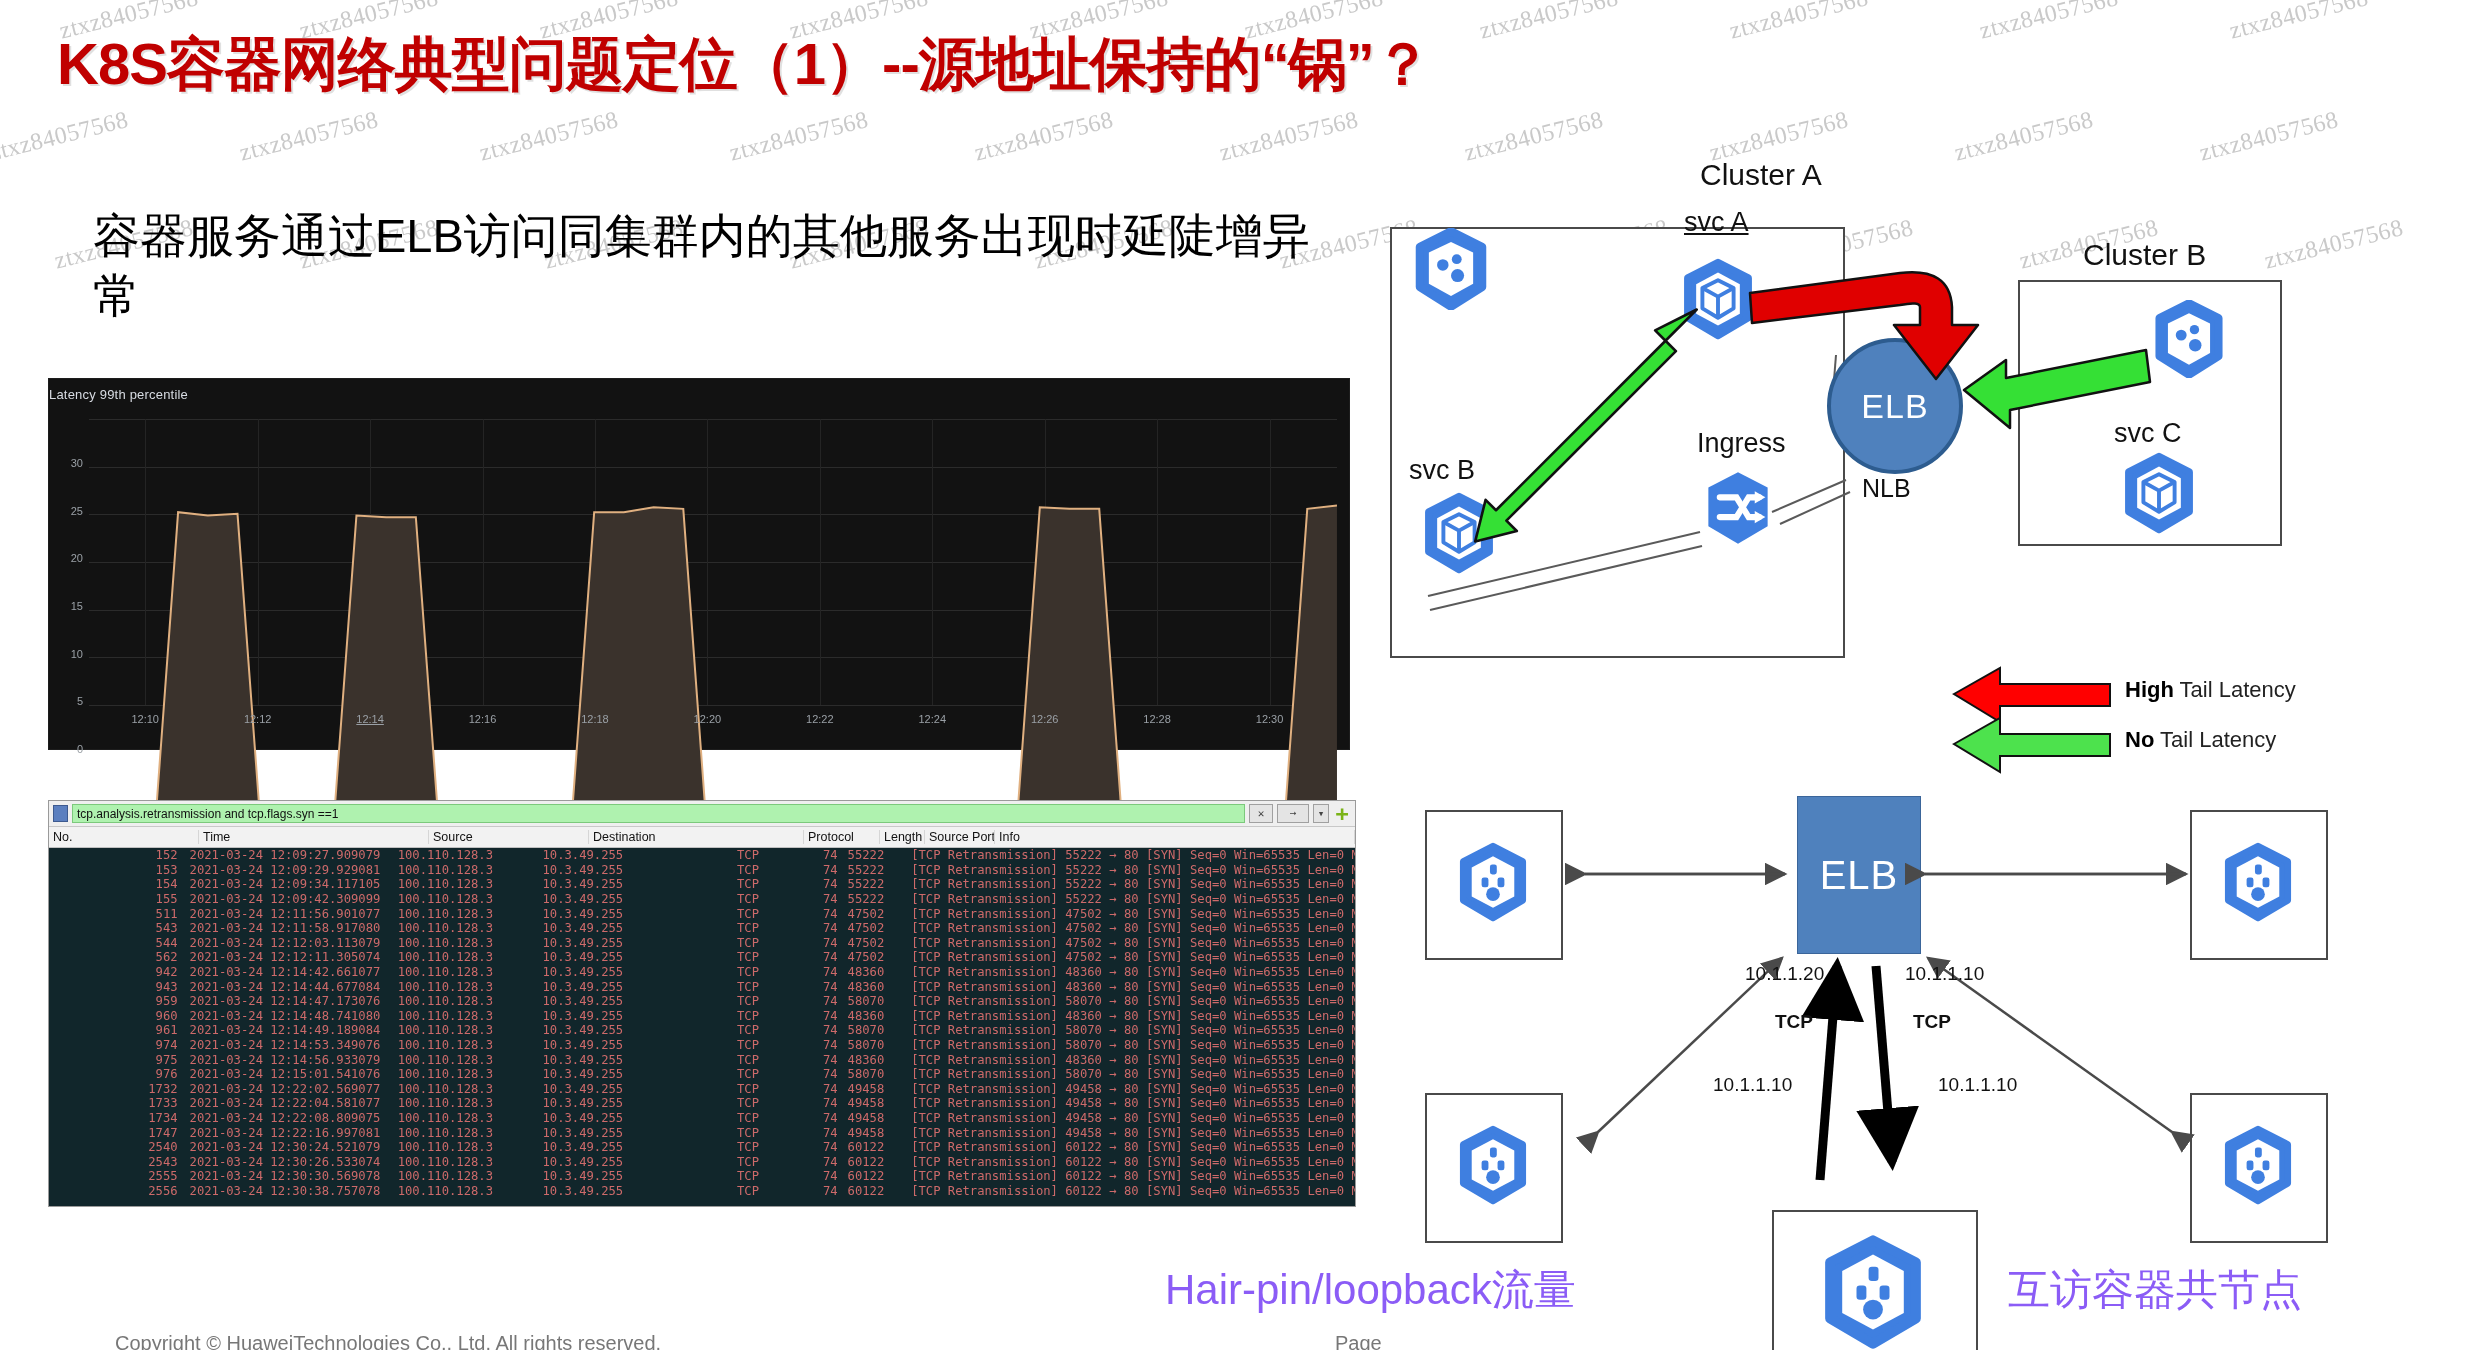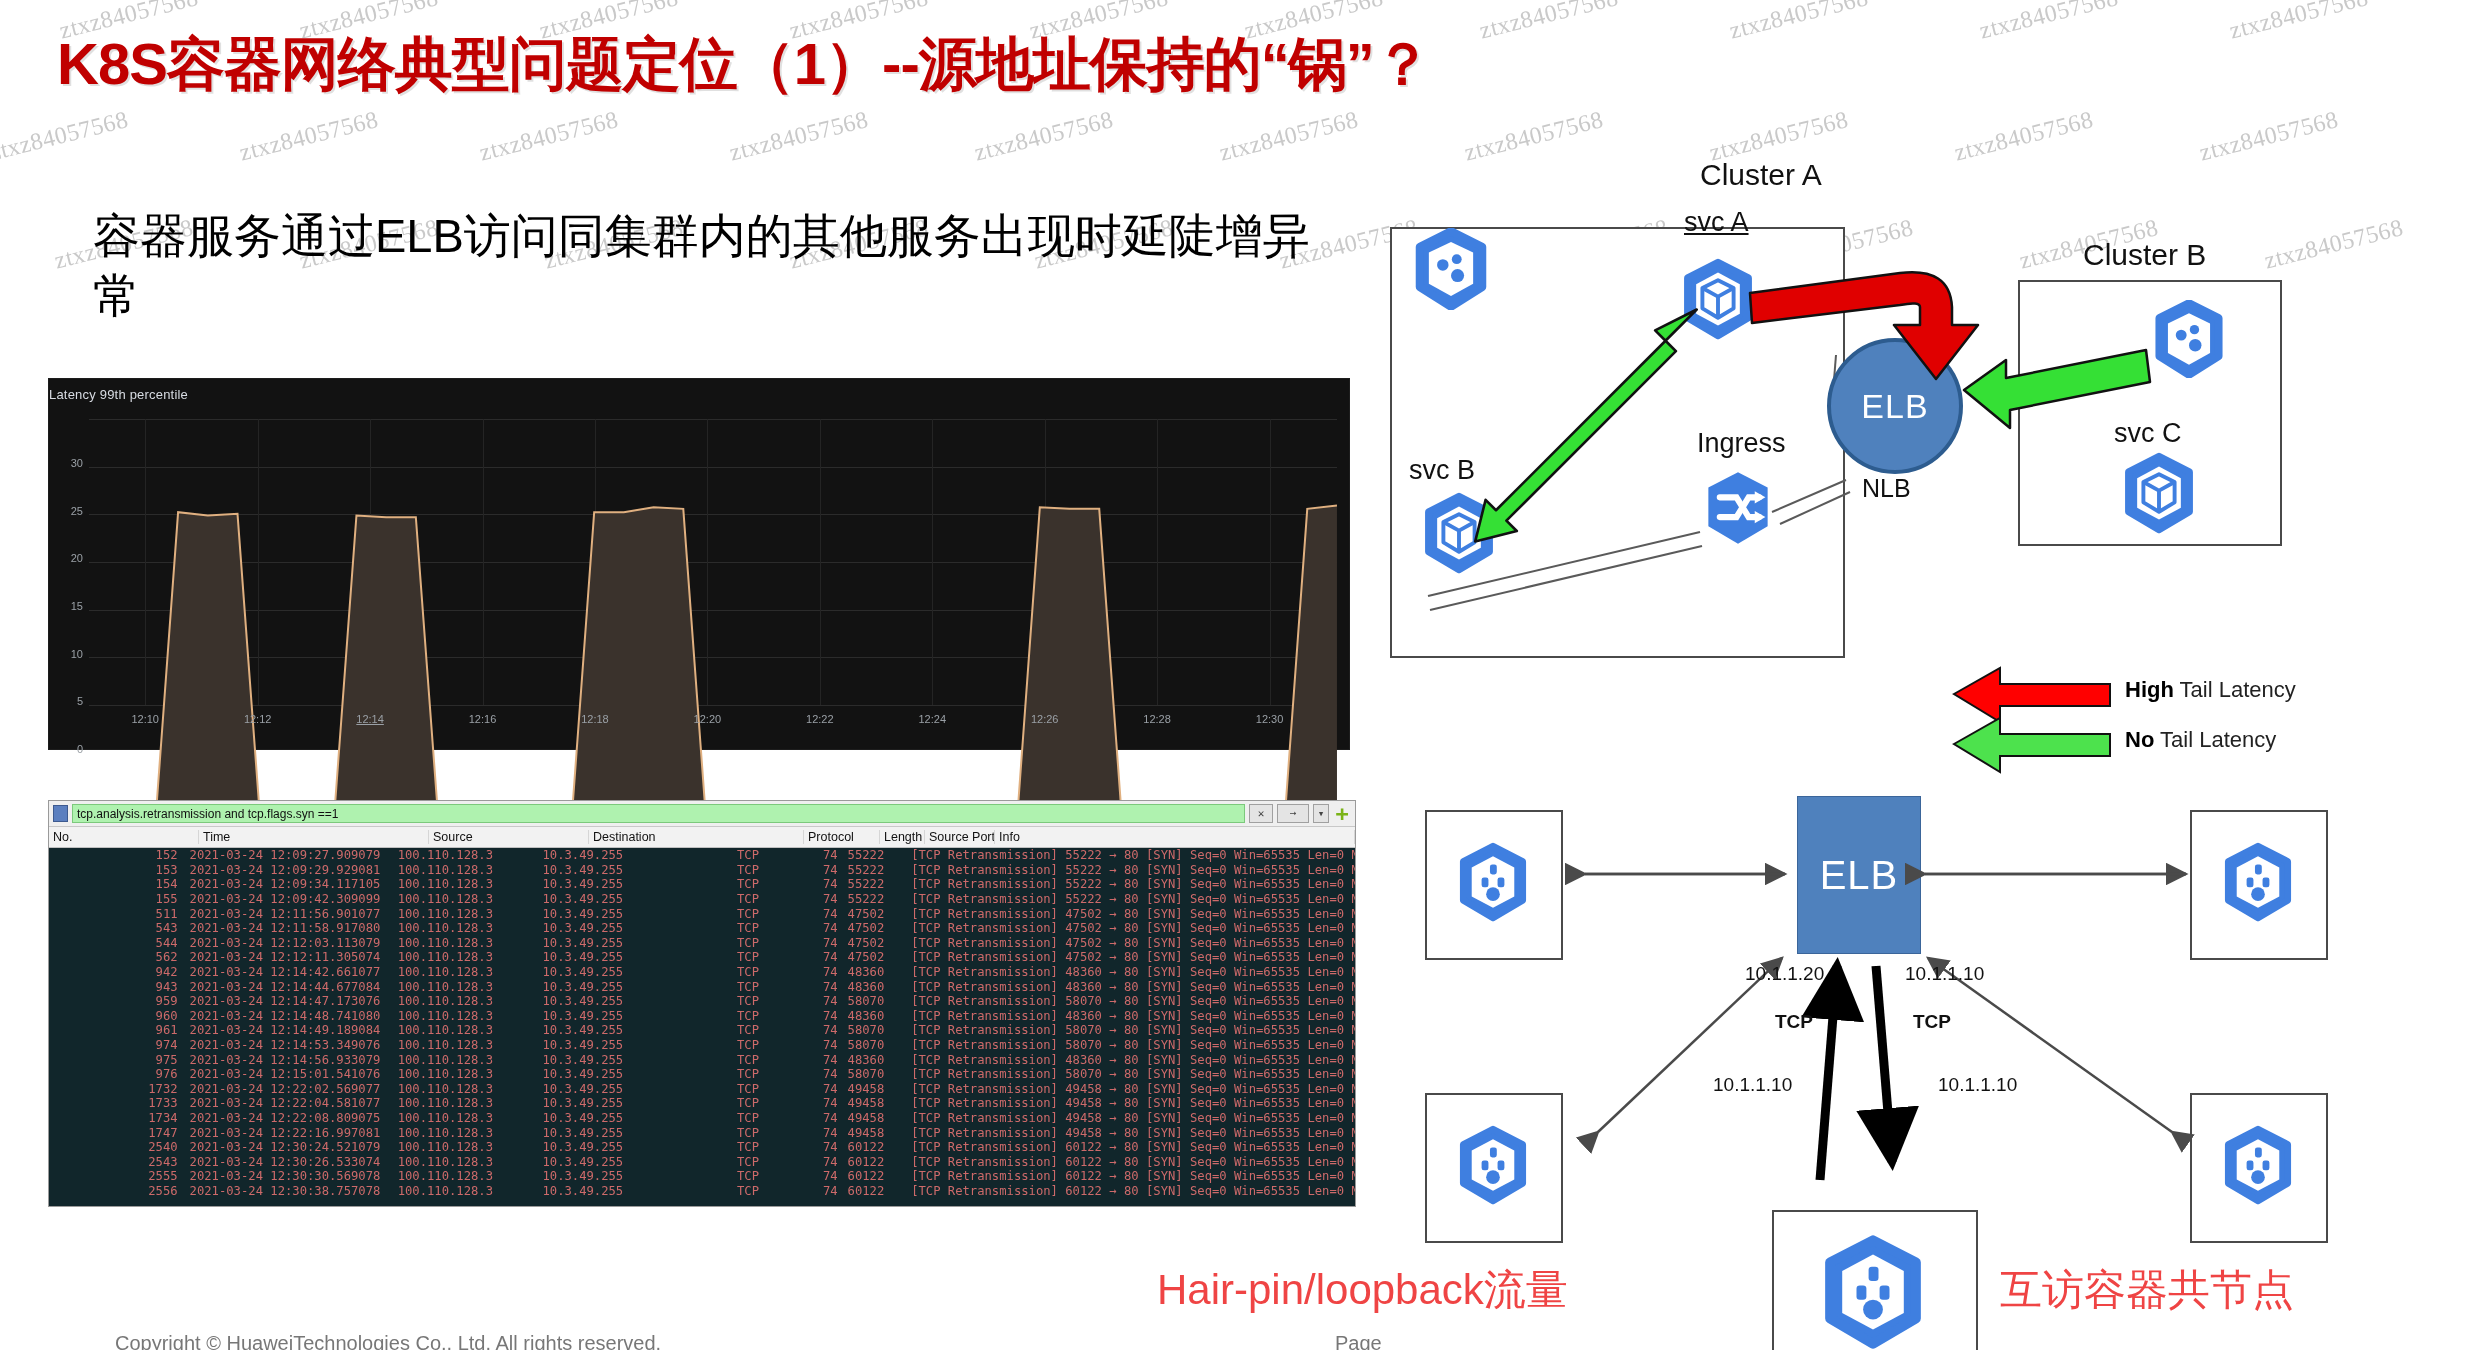--- a/index.html
+++ b/index.html
@@ -109,21 +109,21 @@
     display:flex;align-items:center;justify-content:center;
     color:#fff;font-size:34px;letter-spacing:1px;
   }
   .elbRect{
     position:absolute;background:#4f81bd;border:1px solid #3a659a;
     display:flex;align-items:center;justify-content:center;
     color:#fff;font-size:40px;letter-spacing:1px;
   }
   .legendText{position:absolute;font-size:22px;color:#222;white-space:nowrap;}
   .legendText b{color:#000;}
-  .redCn{position:absolute;color:#ef4444;font-size:42px;white-space:nowrap;}
+  .redCn{position:absolute;color:#8b5cf6;font-size:42px;white-space:nowrap;margin-left:8px;}
   .ipLbl{position:absolute;font-size:19px;color:#111;white-space:nowrap;}
   .tcpLbl{position:absolute;font-size:19px;color:#111;font-weight:bold;white-space:nowrap;}
 
   #footerLeft{position:absolute;left:115px;top:1332px;font-size:20px;color:#777;white-space:nowrap;}
   #footerRight{position:absolute;left:1335px;top:1332px;font-size:20px;color:#777;white-space:nowrap;}
 </style>
 </head>
 <body>
 
 <div id="slide">

